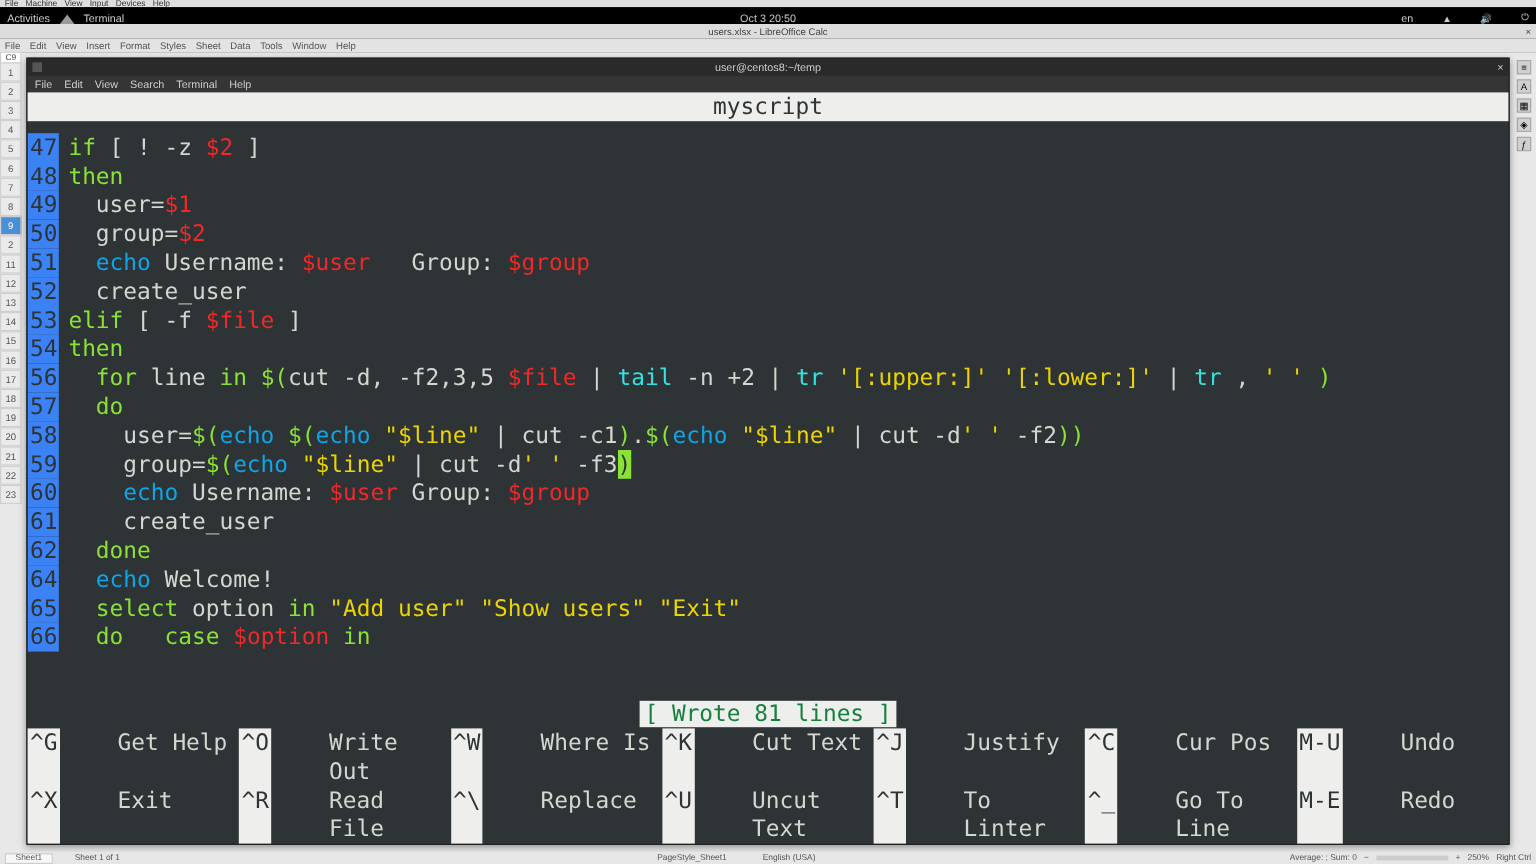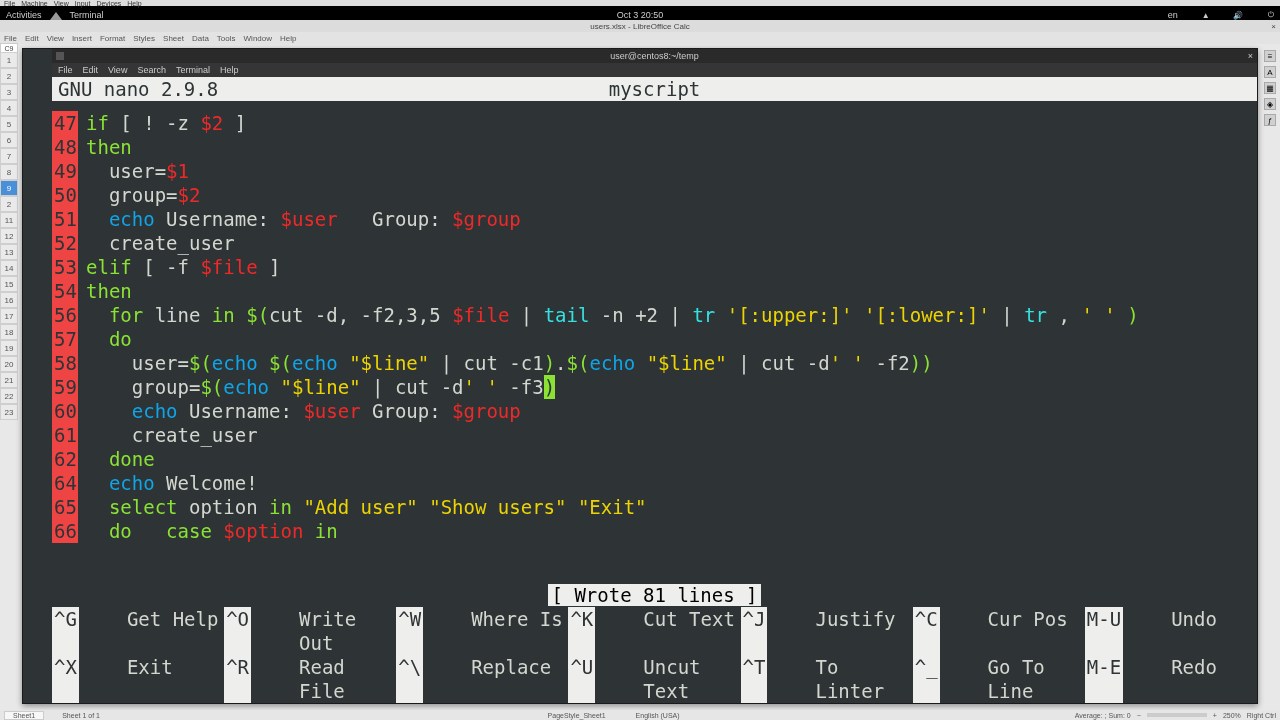--- a/index.html
+++ b/index.html
@@ -23,46 +23,46 @@
   
   
   .rowheads { position:absolute; left:0; top:8px; width:18px; }
   .rowheads div { height:16px; font-size:8px; color:#555; background:#eaeaea; border:1px solid #cfcfcf; display:flex; align-items:center; justify-content:center;}
   .rowheads .sel { background:#4a90d9; color:#fff; }
   .cellref { position:absolute; left:0; top:-1px; width:18px; height:10px; font-size:7px; background:#fff; border:1px solid #ccc; display:flex; align-items:center; justify-content:center; color:#444;}
   .right-icons { position:absolute; right:2px; top:6px; width:14px; display:flex; flex-direction:column; gap:4px;}
   .right-icons div { width:12px; height:12px; background:#d0d0d0; border:1px solid #aaa; font-size:8px; display:flex; align-items:center; justify-content:center;}
   
   
-  .term { position:absolute; left:22px; top:4px; right:22px; bottom:6px; background:#2e3436; border:1px solid #1a1a1a; display:flex; flex-direction:column; box-shadow:0 2px 6px rgba(0,0,0,0.4);padding-left:29px;}
+  .term { position:absolute; left:22px; top:4px; right:22px; bottom:6px; background:#2e3436; border:1px solid #1a1a1a; display:flex; flex-direction:column; box-shadow:0 2px 6px rgba(0,0,0,0.4);}
   .term-title { height:14px; background:#2a2a2a; color:#ccc; font-size:9px; display:flex; align-items:center; justify-content:center; position:relative;}
   .term-title .cls { position:absolute; right:4px; cursor:pointer;}
   .term-title .ico { position:absolute; left:4px; width:8px; height:8px; background:#555;}
   .term-menu { height:14px; background:#353535; color:#ccc; font-size:9px; display:flex; align-items:center; gap:10px; padding:0 6px;}
   .term-menu span{cursor:pointer;}
   
   .nano { flex:1; background:#2e3436; color:#d3d7cf; font-family: "DejaVu Sans Mono", Menlo, Consolas, monospace; font-size:19px; line-height:24px; display:flex; flex-direction:column;}
   .nano-header { background:#eeeeec; color:#2e3436; height:24px; display:flex; align-items:center;}
   .nano-header .title-left { padding-left:6px; font-weight:normal;}
   .nano-header .title-center { position:absolute; left:50%; transform:translateX(-50%);}
   .nano-body { flex:1; overflow:hidden; padding-top:10px;}
   .codeline { display:flex; white-space:pre;}
-  .ln { background:#ef4444; color:#2e3436; width:26px; text-align:left; padding-left:2px; margin-right:8px;}
+  .ln { background:#3b82f6; color:#2e3436; width:26px; text-align:left; padding-left:2px; margin-right:8px;}
   
   .c-kw { color:#8ae234;text-align:center; } 
   .c-var { color:#ef2929; } 
   .c-echo { color:#0ea5e9; } 
   .c-str { color:#edd400; }
   .c-plain { color:#d3d7cf; }
   .c-op { color:#d3d7cf; }
   .c-cyan { color:#34e2e2;}
   .cursor { background:#8ae234; color:#2e3436;}
   
   .nano-status { text-align:center; }
-  .nano-status span{ background:#eeeeec; color:#000000; padding:0 4px;}
+  .nano-status span{ background:#eeeeec; color:#15803d; padding:0 4px;}
   
   .nano-help { }
   .nano-help .row { display:flex; }
   .nano-help .cell { display:flex; flex:1; }
   .nano-help .key { background:#eeeeec; color:#2e3436; padding:0 2px; margin-right:6px;}
   .nano-help .lab { color:#d3d7cf;margin-left:42px; }
   
   
   .statusbar { height:10px; background:#e6e6e6; color:#555; font-size:7px; display:flex; align-items:center; padding:0 4px; gap:18px;}
   .statusbar .mid{position:absolute; left:50%; transform:translateX(-70%); display:flex; gap:30px; font-size:7px;}
@@ -160,21 +160,20 @@
         <span>File</span>
         <span>Edit</span>
         <span>View</span>
         <span>Search</span>
         <span>Terminal</span>
         <span>Help</span>
       </div>
 
     <div class="nano">
       <div class="nano-header" style="position:relative;">
-        <span class="title-left">GNU nano 2.9.8</span>
         <span class="title-center">myscript</span>
       </div>
       <div class="nano-body" id="nano-body">
           <div class="codeline"><span class="ln">47</span><span class="c-kw">if</span><span class="c-plain"> [ ! -z </span><span class="c-var">$2</span><span class="c-plain"> ]</span></div>
           <div class="codeline"><span class="ln">48</span><span class="c-kw">then</span></div>
           <div class="codeline"><span class="ln">49</span><span class="c-plain">  user</span><span class="c-op">=</span><span class="c-var">$1</span></div>
           <div class="codeline"><span class="ln">50</span><span class="c-plain">  group</span><span class="c-op">=</span><span class="c-var">$2</span></div>
           <div class="codeline"><span class="ln">51</span><span class="c-plain">  </span><span class="c-echo">echo</span><span class="c-plain"> Username: </span><span class="c-var">$user</span><span class="c-plain">   Group: </span><span class="c-var">$group</span></div>
           <div class="codeline"><span class="ln">52</span><span class="c-plain">  create_user</span></div>
           <div class="codeline"><span class="ln">53</span><span class="c-kw">elif</span><span class="c-plain"> [ -f </span><span class="c-var">$file</span><span class="c-plain"> ]</span></div>

